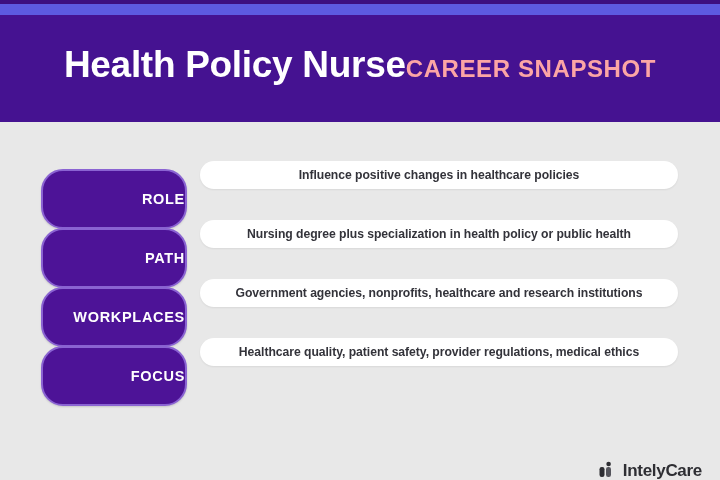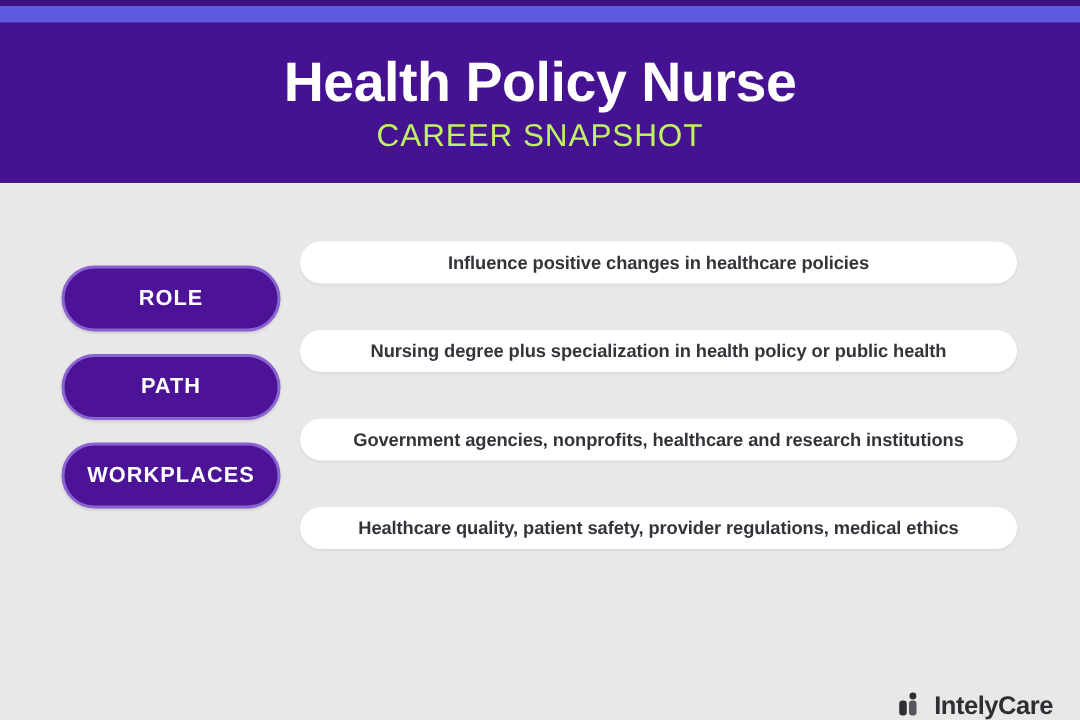--- a/index.html
+++ b/index.html
@@ -46,37 +46,37 @@
     height: 11px;
     background: #5d5ae0;
   }
   .header-titles {
     position: absolute;
     left: 0;
     top: 15px;
     width: 720px;
     height: 107px;
     display: flex;
-    flex-direction: column;
+    flex-direction: row;
     align-items: center;
     justify-content: center;
   }
   .title {
     color: #ffffff;
     font-size: 37px;
     font-weight: bold;
     letter-spacing: -0.3px;
     line-height: 1.05;
     margin: 0 0 6px 0;
     white-space: nowrap;
   }
   .subtitle {
-    color: #bef264;
-    font-size: 21px;
-    font-weight: normal;
+    color: #fca5a5;
+    font-size: 24px;
+    font-weight: bold;
     letter-spacing: 0.6px;
     line-height: 1;
     margin: 0;
     white-space: nowrap;
   }
 
   
   .rows {
     position: absolute;
     left: 0;
@@ -92,28 +92,28 @@
     margin-bottom: 15px;
     display: flex;
     align-items: center;
   }
   .row:last-child { margin-bottom: 0; }
 
   .label-pill {
     position: absolute;
     left: 41px;
     width: 146px;
-    height: 44px;
+    height: 60px;
     box-sizing: border-box;
     border-radius: 22px;
     background: #4d1397;
     border: 2px solid #8a63d2;
     display: flex;
     align-items: center;
-    justify-content: center;
+    justify-content: flex-end;
     box-shadow: 0 1px 2px rgba(0,0,0,0.14);
     margin-top: 48px;
   }
   .label-pill span {
     color: #ffffff;
     font-size: 14.5px;
     font-weight: bold;
     letter-spacing: 0.7px;
     white-space: nowrap;
   }
@@ -201,20 +201,23 @@
     <div class="row">
       <div class="label-pill">
         <span>WORKPLACES</span>
       </div>
       <div class="value-pill">
         <span>Government agencies, nonprofits, healthcare and research institutions</span>
       </div>
     </div>
 
     <div class="row">
+      <div class="label-pill">
+        <span>FOCUS</span>
+      </div>
       <div class="value-pill">
         <span>Healthcare quality, patient safety, provider regulations, medical ethics</span>
       </div>
     </div>
 
   </div>
 
   <div class="logo">
     <span class="logo-mark">
       <svg viewBox="0 0 19 19" width="19" height="19" xmlns="http://www.w3.org/2000/svg">

